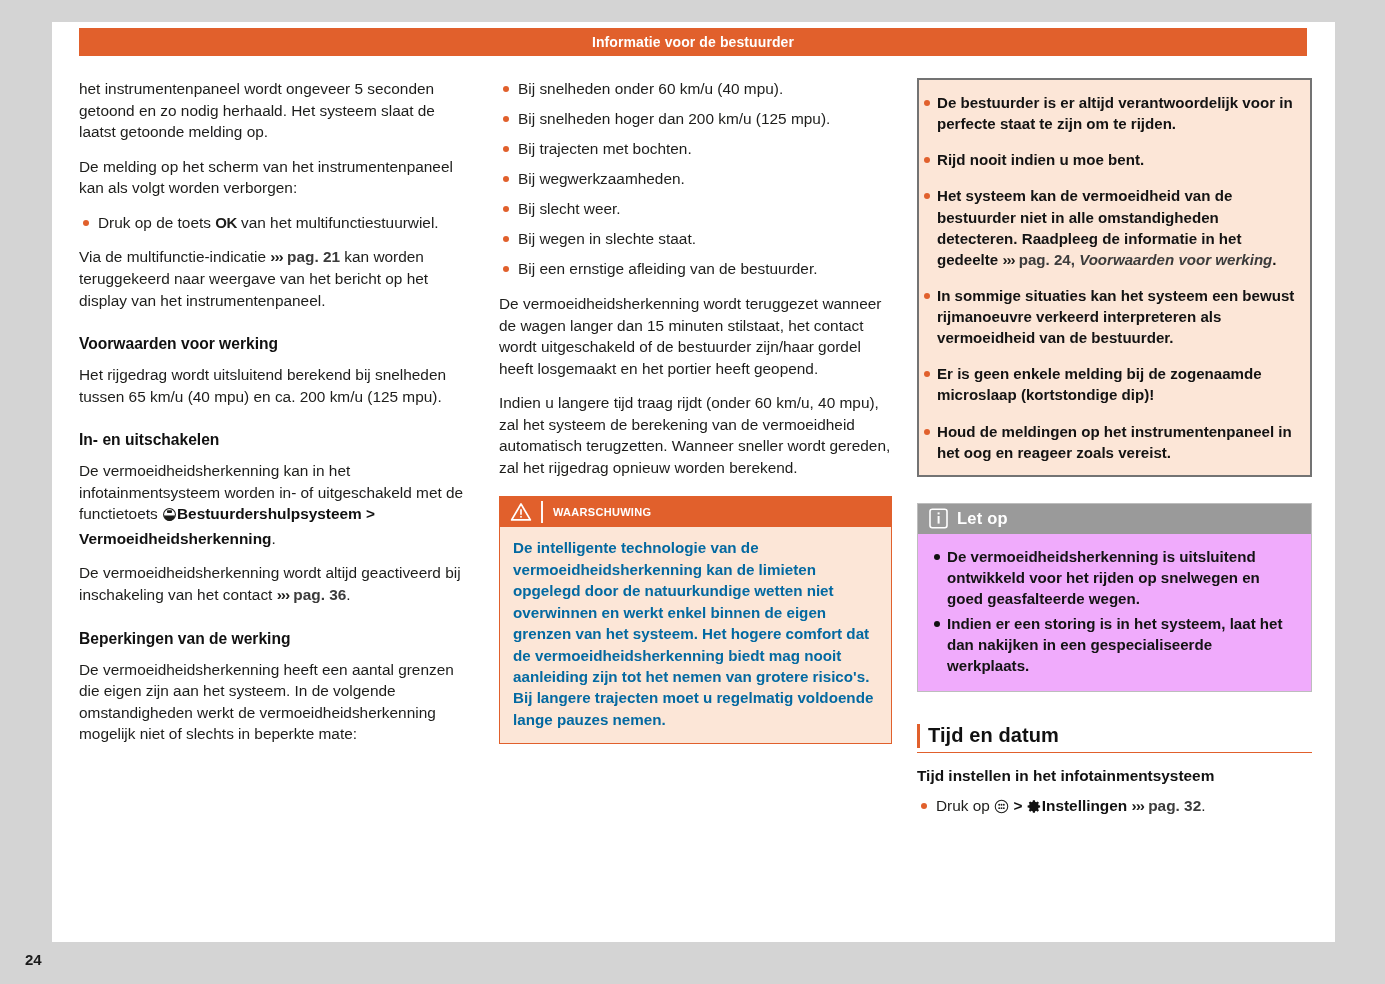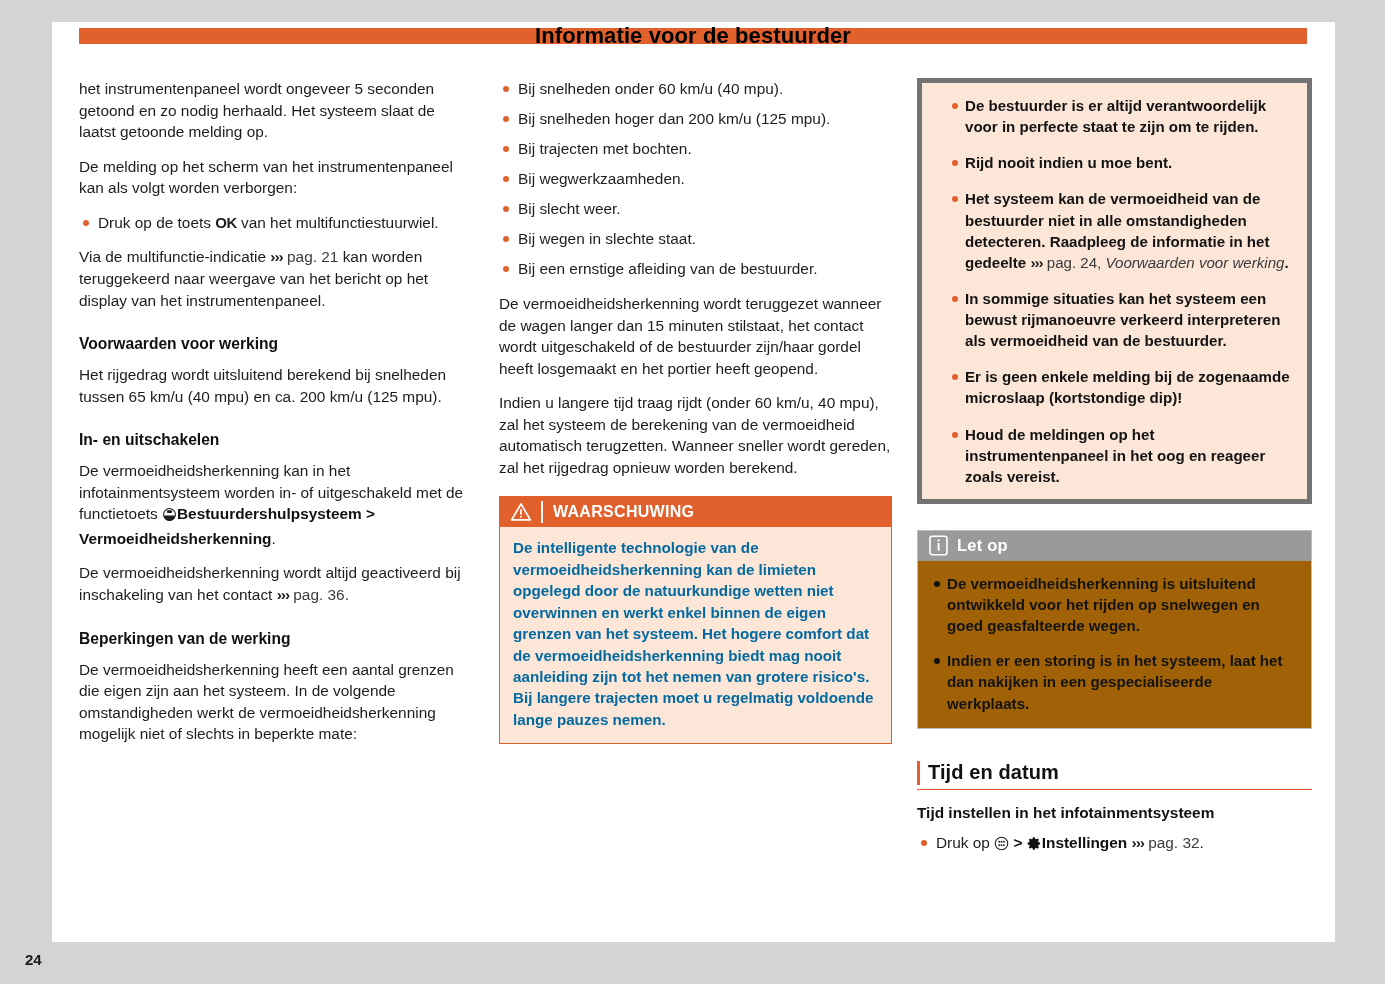--- a/index.html
+++ b/index.html
@@ -30,24 +30,24 @@
     height: 920px;
     background: #ffffff;
   }
 
   
   .header-bar {
     position: absolute;
     left: 79px;
     top: 28px;
     width: 1228px;
-    height: 16px;
+    height: 28px;
     background: #e1602c;
-    color: #000000;
-    font-size: 22px;
+    color: #ffffff;
+    font-size: 14px;
     font-weight: bold;
     letter-spacing: .1px;
     display: flex;
     align-items: center;
     justify-content: center;
   }
 
   .page-number {
     position: absolute;
     left: 25px;
@@ -108,21 +108,21 @@
     top: 8px;
     width: 6px;
     height: 6px;
     border-radius: 50%;
     background: #e1602c;
   }
   ul.blist.tight li { margin-bottom: 8.5px; }
 
   b, strong { font-weight: bold; color: #111; }
   i, em { font-style: italic; }
-  .ref { font-weight: normal; color: #3b3b3b; text-align: center; }
+  .ref { font-weight: bold; color: #3b3b3b; text-align: center; }
   .arrows { font-weight: bold; letter-spacing: -1px; color: #1d1d1b; }
   .okkey { font-weight: bold; font-family: "Liberation Sans", sans-serif;
            letter-spacing: -0.5px; font-size: 15px; }
 
   
   .warnbox {
     margin-top: 18px;
     border: 1px solid #e1602c;
     background: #fce6d7;
   }
@@ -139,55 +139,55 @@
     width: 22px; height: 22px;
     margin-right: 9px;
     flex: 0 0 auto;
   }
   .warnbox .wb-head .wb-sep {
     width: 2px; height: 22px; background: #fff;
     margin-right: 10px;
     opacity:.95;
   }
   .warnbox .wb-title {
-    font-size: 16px;
+    font-size: 11px;
     font-weight: bold;
     letter-spacing: .3px;
   }
   .warnbox .wb-body {
     padding: 10px 13px 13px 13px;
     font-size: 15.2px;
     line-height: 1.41;
     font-weight: bold;
     color: #0369a1;
   }
 
   
   .dangerbox {
-    border: 5px solid #737373;
+    border: 2px solid #737373;
     background: #fce6d7;
-    padding: 12px 14px 10px 26px;
+    padding: 12px 14px 10px 1px;
     box-sizing: border-box;
   }
   .dangerbox ul.blist li {
     font-weight: bold;
     color: #131313;
     font-size: 15.1px;
     line-height: 1.40;
     margin-bottom: 15px;
     padding-left: 17px;
   }
   .dangerbox ul.blist li:last-child { margin-bottom: 2px; }
   .dangerbox ul.blist { margin-bottom: 0; }
 
   
   .notebox {
     margin-top: 26px;
     border: 1px solid #bdbdbd;
-    background: #a16207;
+    background: #f0abfc;
   }
   .notebox .nb-head {
     background: #9a9a9a;
     color: #fff;
     height: 30px;
     display: flex;
     align-items: center;
     padding-left: 11px;
     box-sizing: border-box;
   }
@@ -203,21 +203,21 @@
   }
   .notebox .nb-body {
     padding: 12px 14px 14px 12px;
   }
   .notebox ul.blist { margin: 0; }
   .notebox ul.blist li {
     font-weight: bold;
     color: #131313;
     font-size: 15.1px;
     line-height: 1.40;
-    margin-bottom: 14px;
+    margin-bottom: 4px;
     padding-left: 17px;
   }
   .notebox ul.blist li:last-child { margin-bottom: 0; }
   .notebox ul.blist li::before { background: #111; }
 
   
   .sec-head {
     margin-top: 32px;
     border-bottom: 1.5px solid #e1602c;
     padding-bottom: 4px;

